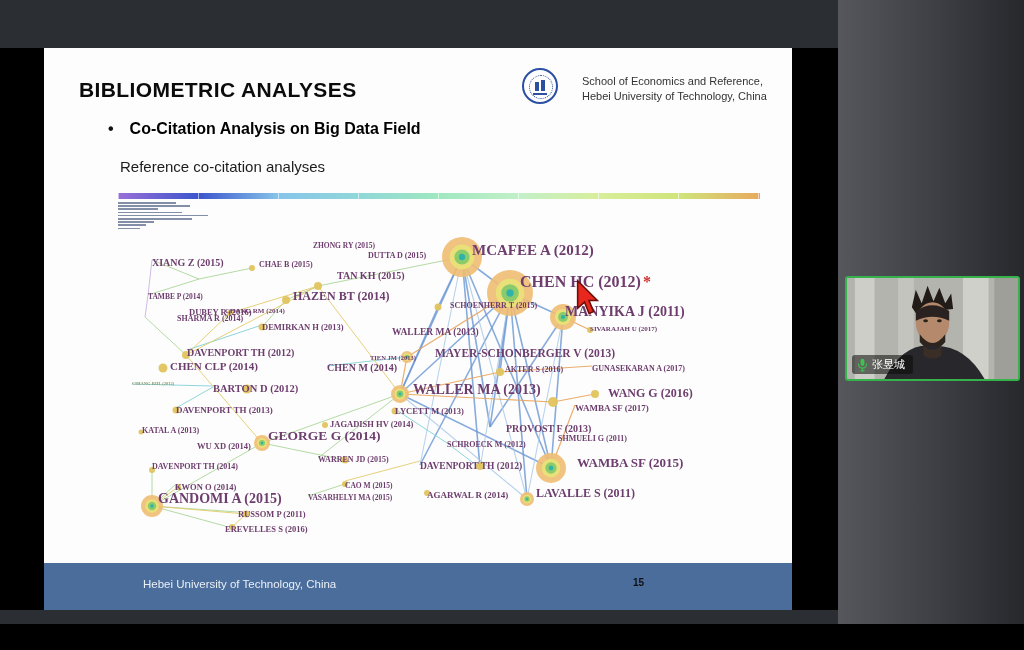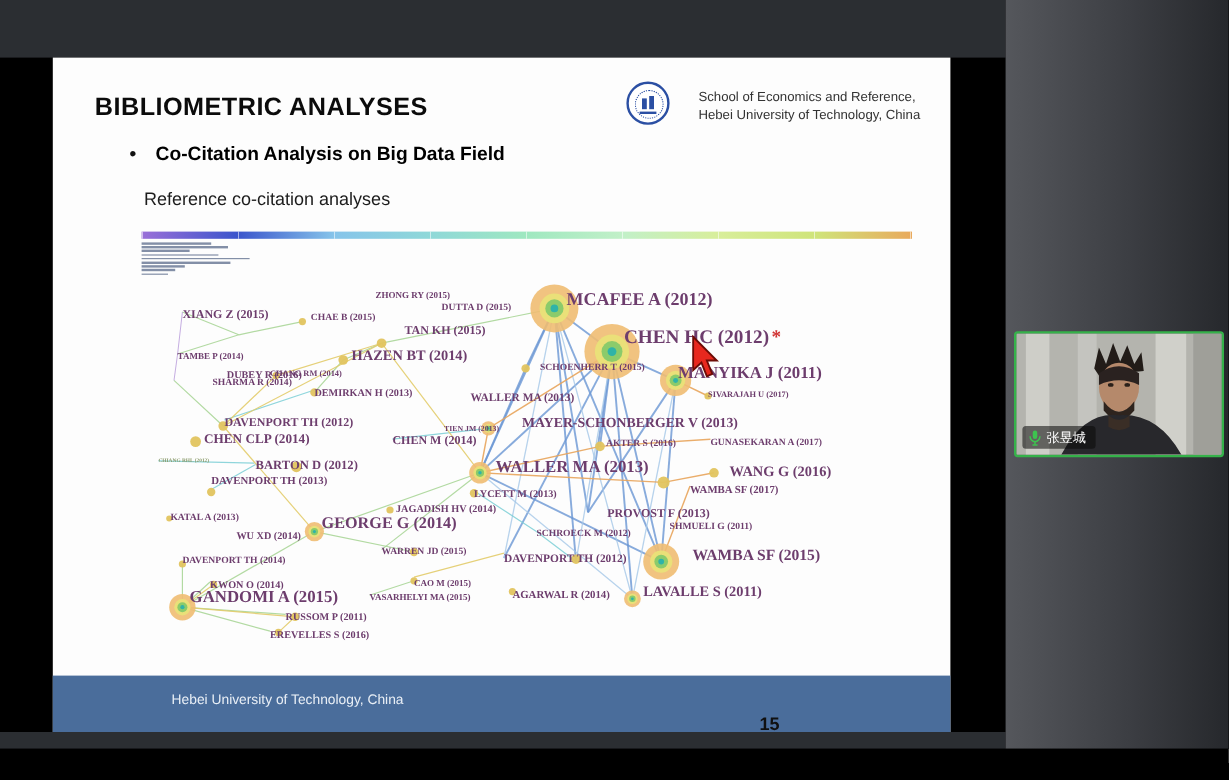--- a/index.html
+++ b/index.html
@@ -30,21 +30,21 @@
   .params div:nth-child(5){width:90px;}  .params div:nth-child(6){width:74px;}
   .params div:nth-child(7){width:36px;}  .params div:nth-child(8){width:28px;}
   .params div:nth-child(9){width:22px;}
   #net-svg{position:absolute;left:0;top:0;width:748px;height:515px;}
   #net-labels{position:absolute;left:0;top:0;width:748px;height:515px;pointer-events:none;}
   .net-label{position:absolute;font-weight:700;color:#6d3d6d;white-space:nowrap;font-family:Liberation Serif, serif;}
   .net-label .suffix{color:#d03030;font-weight:700;margin-left:2px;}
   .cursor{position:absolute;left:529px;top:231px;width:30px;height:38px;}
   .footer-bar{position:absolute;left:0;top:515px;width:748px;height:47px;background:#4a6d9b;}
   .footer-text{position:absolute;left:99px;top:15px;font-size:11.5px;color:#e9eff6;}
-  .page-number{position:absolute;left:589px;top:32px;font-size:15px;color:#101010;font-weight:700;}
+  .page-number{position:absolute;left:589px;top:14px;font-size:10px;color:#101010;font-weight:700;}
   .webcam{position:absolute;left:845px;top:276px;width:175px;height:105px;border:2px solid #35b24a;border-radius:3px;overflow:hidden;background:#8f8f89;box-sizing:border-box;}
   .name-tag{position:absolute;left:5px;bottom:5px;display:flex;align-items:center;gap:4px;background:rgba(10,10,10,.55);border-radius:3px;padding:2px 8px 2px 5px;}
   .name-text{color:#fff;font-size:11px;}
 </style>
 </head>
 <body>
 
 <div class="stage">
   <div class="chrome-top"></div>
   <div class="chrome-bottom"></div>
@@ -232,21 +232,21 @@
         <div class="net-label" style="left: 326px; top: 306px; font-size: 6.5px;"><span>TIEN JM (2013)</span></div>
         <div class="net-label" style="left: 391px; top: 299px; font-size: 11.5px;"><span>MAYER-SCHONBERGER V (2013)</span></div>
         <div class="net-label" style="left: 126px; top: 312px; font-size: 11px;"><span>CHEN CLP (2014)</span></div>
         <div class="net-label" style="left: 283px; top: 314px; font-size: 10px;"><span>CHEN M (2014)</span></div>
         <div class="net-label" style="left: 461px; top: 317px; font-size: 8px;"><span>AKTER S (2016)</span></div>
         <div class="net-label" style="left: 548px; top: 316px; font-size: 8px;"><span>GUNASEKARAN A (2017)</span></div>
         <div class="net-label" style="left: 88px; top: 333px; font-size: 4.5px; color: rgb(138, 154, 106);"><span>CHIANG RHL (2012)</span></div>
         <div class="net-label" style="left: 169px; top: 335px; font-size: 10.5px;"><span>BARTON D (2012)</span></div>
         <div class="net-label" style="left: 369px; top: 334px; font-size: 14px;"><span>WALLER MA (2013)</span></div>
         <div class="net-label" style="left: 564px; top: 338px; font-size: 12px;"><span>WANG G (2016)</span></div>
-        <div class="net-label" style="left: 132px; top: 347px; font-size: 9px;"><span>DAVENPORT TH (2013)</span></div>
+        <div class="net-label" style="left: 132px; top: 357px; font-size: 9px;"><span>DAVENPORT TH (2013)</span></div>
         <div class="net-label" style="left: 351px; top: 358px; font-size: 8.5px;"><span>LYCETT M (2013)</span></div>
         <div class="net-label" style="left: 531px; top: 355px; font-size: 9px;"><span>WAMBA SF (2017)</span></div>
         <div class="net-label" style="left: 98px; top: 378px; font-size: 8px;"><span>KATAL A (2013)</span></div>
         <div class="net-label" style="left: 286px; top: 371px; font-size: 8.5px;"><span>JAGADISH HV (2014)</span></div>
         <div class="net-label" style="left: 446px; top: 375px; font-size: 10px; margin-left: 16px;"><span>PROVOST F (2013)</span></div>
         <div class="net-label" style="left: 224px; top: 380px; font-size: 13.5px;"><span>GEORGE G (2014)</span></div>
         <div class="net-label" style="left: 514px; top: 386px; font-size: 8px;"><span>SHMUELI G (2011)</span></div>
         <div class="net-label" style="left: 153px; top: 393px; font-size: 8.5px;"><span>WU XD (2014)</span></div>
         <div class="net-label" style="left: 403px; top: 392px; font-size: 8px;"><span>SCHROECK M (2012)</span></div>
         <div class="net-label" style="left: 274px; top: 407px; font-size: 8px;"><span>WARREN JD (2015)</span></div>

